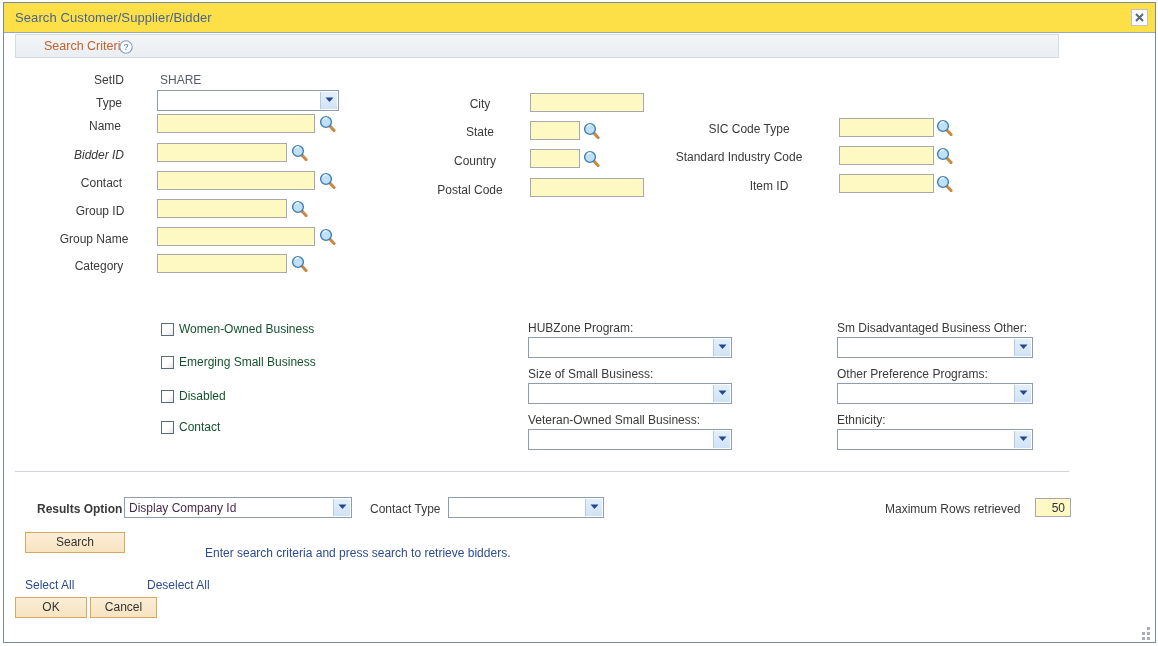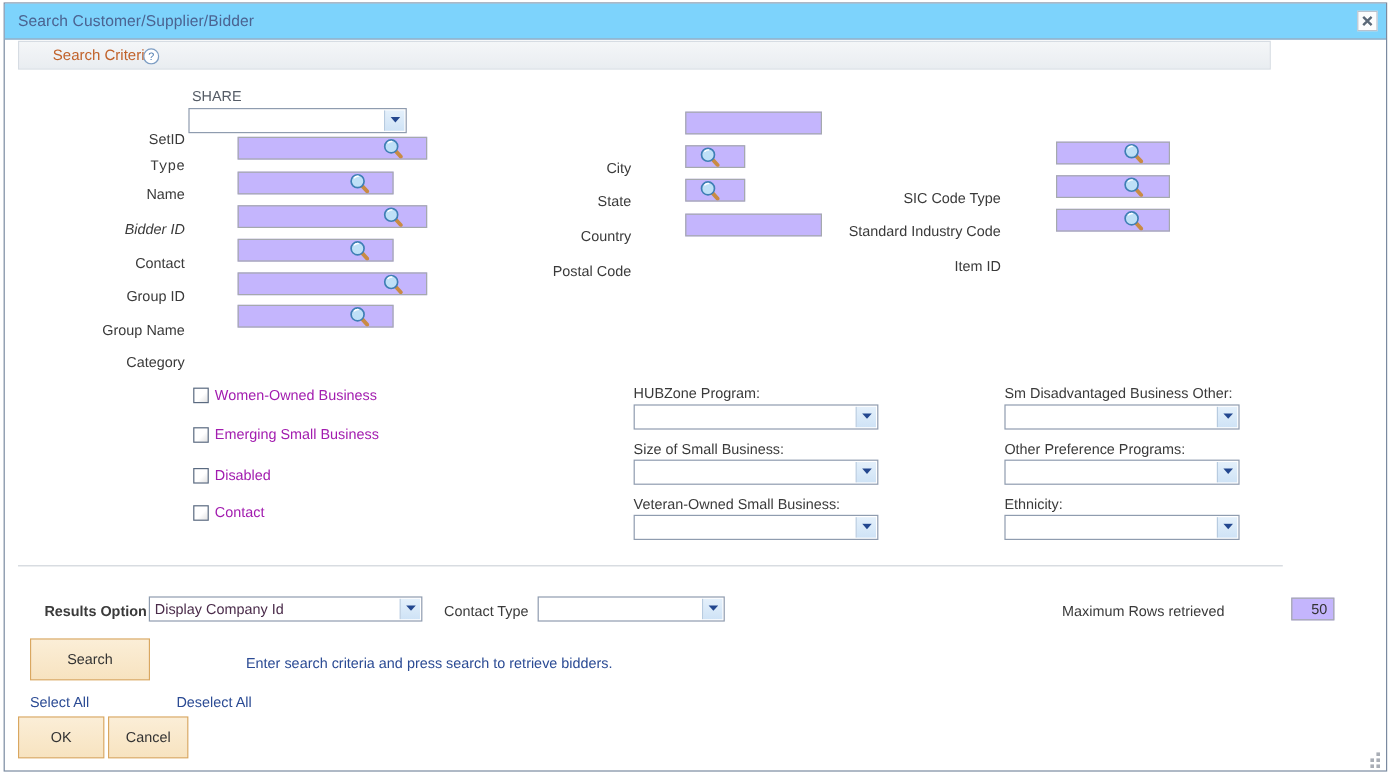--- a/index.html
+++ b/index.html
@@ -29,21 +29,21 @@
     height: 641px;
     border: 1px solid #7a8aa0;
     background: #ffffff;
     box-sizing: border-box;
   }
   .titlebar {
     position: absolute;
     left: 0; top: 0;
     width: 100%;
     height: 30px;
-    background: #7dd3fc;
+    background: #fde047;
     border-bottom: 1px solid #9aa8bb;
     box-sizing: border-box;
   }
   .title-text {
     position: absolute;
     left: 11px;
     top: 7px;
     font-size: 13px;
     color: #4b6391;
     letter-spacing: .1px;
@@ -111,40 +111,39 @@
     cursor: pointer;
   }
   
   .fld-label {
     position: absolute;
     font-size: 12px;
     color: #3a3a3a;
     white-space: nowrap;
     line-height: 14px;
   }
-  .fld-label.right { text-align: right; margin-top: 36px; }
+  .fld-label.right { text-align: center; }
   .ro-value {
     position: absolute;
     font-size: 12px;
     color: #555c66;
     white-space: nowrap;
     line-height: 14px;
   }
   .txtbox {
     position: absolute;
     height: 19px;
     border: 1px solid #a5a9ad;
-    background: #c4b5fd;
+    background: #fef9c3;
     box-sizing: border-box;
     font-family: "Liberation Sans", sans-serif;
     font-size: 12px;
     color: #333;
     padding: 0 3px;
     outline: none;
-    margin-left: 41px;
   }
   .txtbox.num { text-align: right; padding-right: 5px; }
   .selbox {
     position: absolute;
     height: 21px;
     border: 1px solid #8f9caf;
     background: #ffffff;
     box-sizing: border-box;
     cursor: pointer;
   }
@@ -184,40 +183,40 @@
     border: 1px solid #5a6a80;
     background: linear-gradient(135deg,#ffffff 0%,#ffffff 55%,#e3e3e3 100%);
     box-sizing: border-box;
     cursor: pointer;
   }
   .chklabel {
     position: absolute;
     left: 18px;
     top: -1px;
     font-size: 12px;
-    color: #a21caf;
+    color: #14532d;
     white-space: nowrap;
     cursor: pointer;
   }
   
   .gb-label {
     position: absolute;
     font-size: 12px;
     color: #3a3a3a;
     white-space: nowrap;
   }
   
   .divider {
     position: absolute;
     height: 1px;
     background: #cfd4da;
   }
   .btn-action {
     position: absolute;
-    height: 35px;
+    height: 21px;
     background: linear-gradient(to bottom,#fbeed7 0%,#f7e3c0 100%);
     border: 1px solid #d9a760;
     box-sizing: border-box;
     font-family: "Liberation Sans", sans-serif;
     font-size: 12px;
     color: #333333;
     text-align: center;
     line-height: 19px;
     cursor: pointer;
     padding: 0;
@@ -258,21 +257,21 @@
         <svg width="14" height="14" viewBox="0 0 14 14">
           <circle cx="7" cy="7" r="6.2" fill="#ffffff" stroke="#7e9ec4" stroke-width="1.1"></circle>
           <text x="7" y="10.4" font-family="Liberation Sans, sans-serif" font-size="9" fill="#4a78ae" text-anchor="middle">?</text>
         </svg>
       </div>
     </div>
 
     <div class="fld-label right" style="left:60px; top:70px; width:90px;">SetID</div>
     <div class="ro-value" style="left:156px; top:70px;">SHARE</div>
 
-    <div class="fld-label right" style="left:60px; top:93px; width:90px;font-family:Liberation Mono, monospace;">Type</div>
+    <div class="fld-label right" style="left:60px; top:93px; width:90px;">Type</div>
     <div class="selbox" style="left:153px; top:87px; width:182px;">
       <span class="selval"></span>
       <span class="arrowbtn">
         <svg width="9" height="6" viewBox="0 0 9 6">
             <path d="M0.5 0.5 L4.5 5 L8.5 0.5" fill="#23478f"></path>
           </svg>
       </span>
     </div>
 
     <div class="fld-label right" style="left:52px; top:116px; width:98px;">Name</div>

